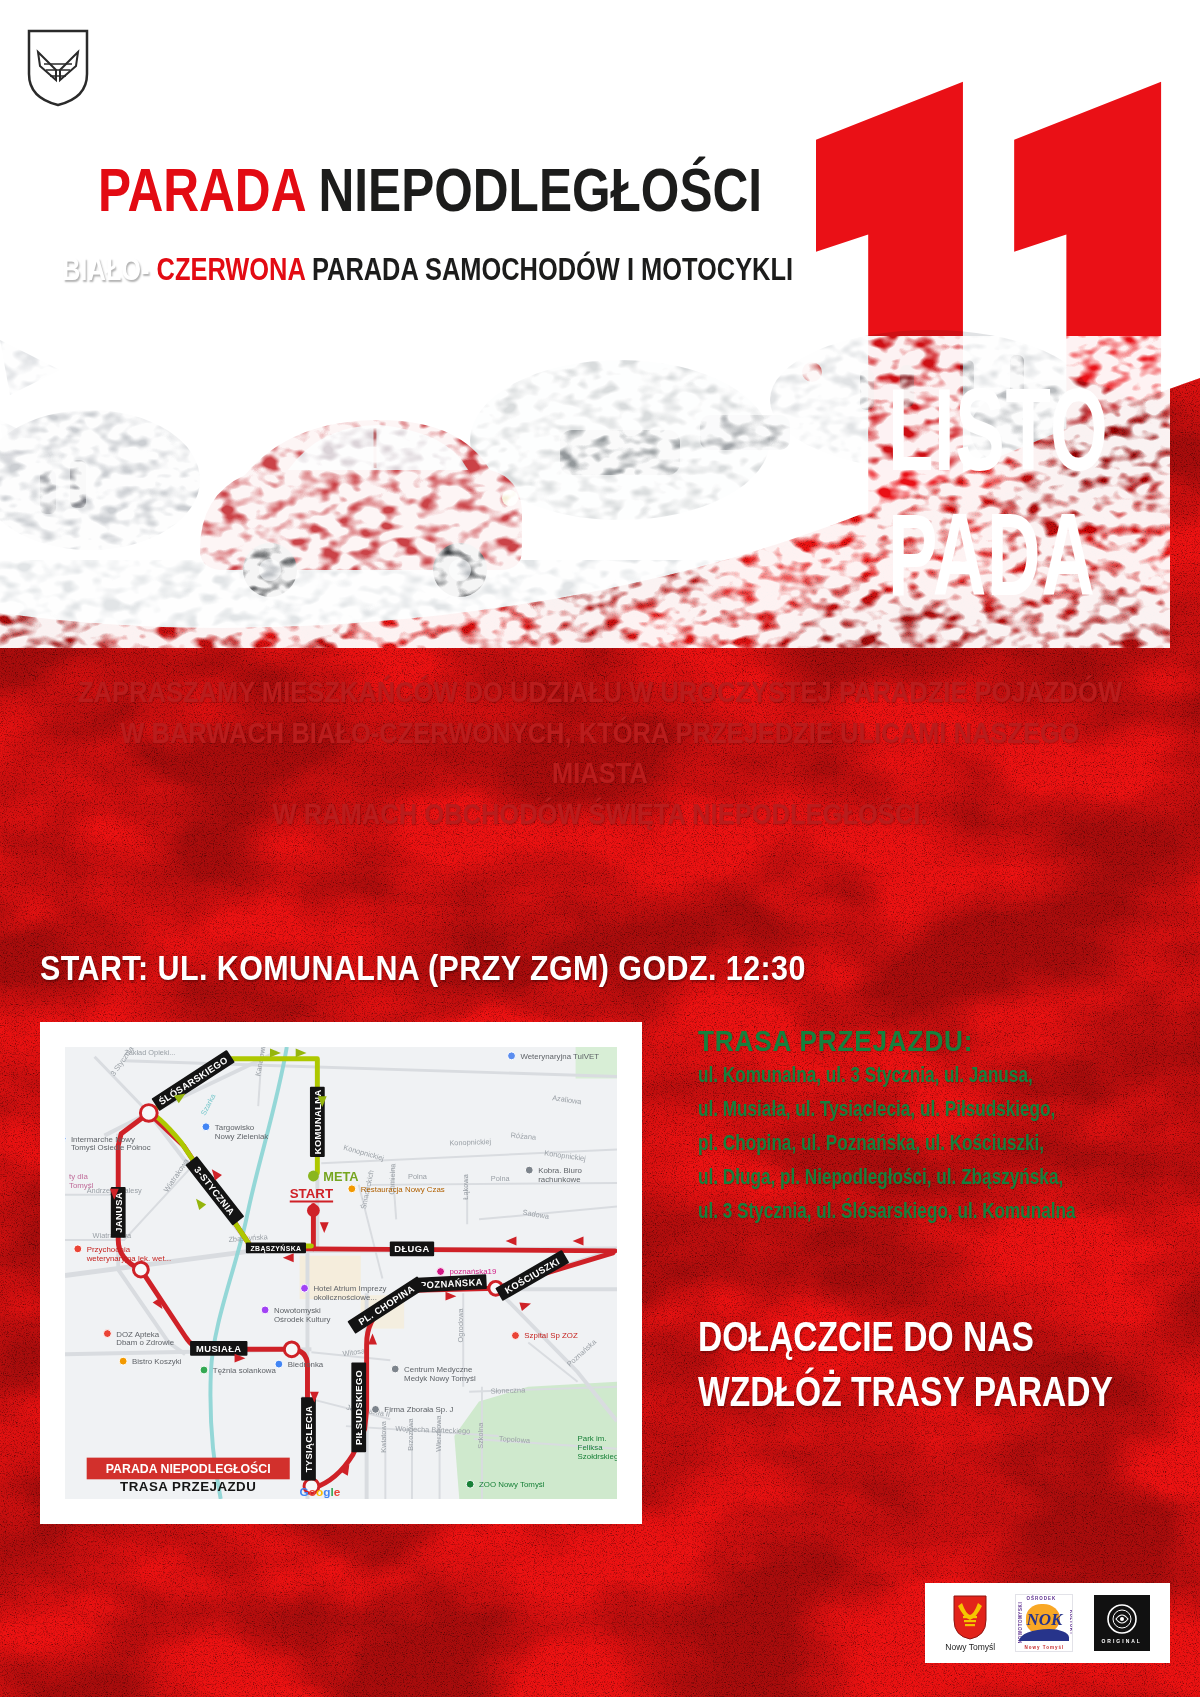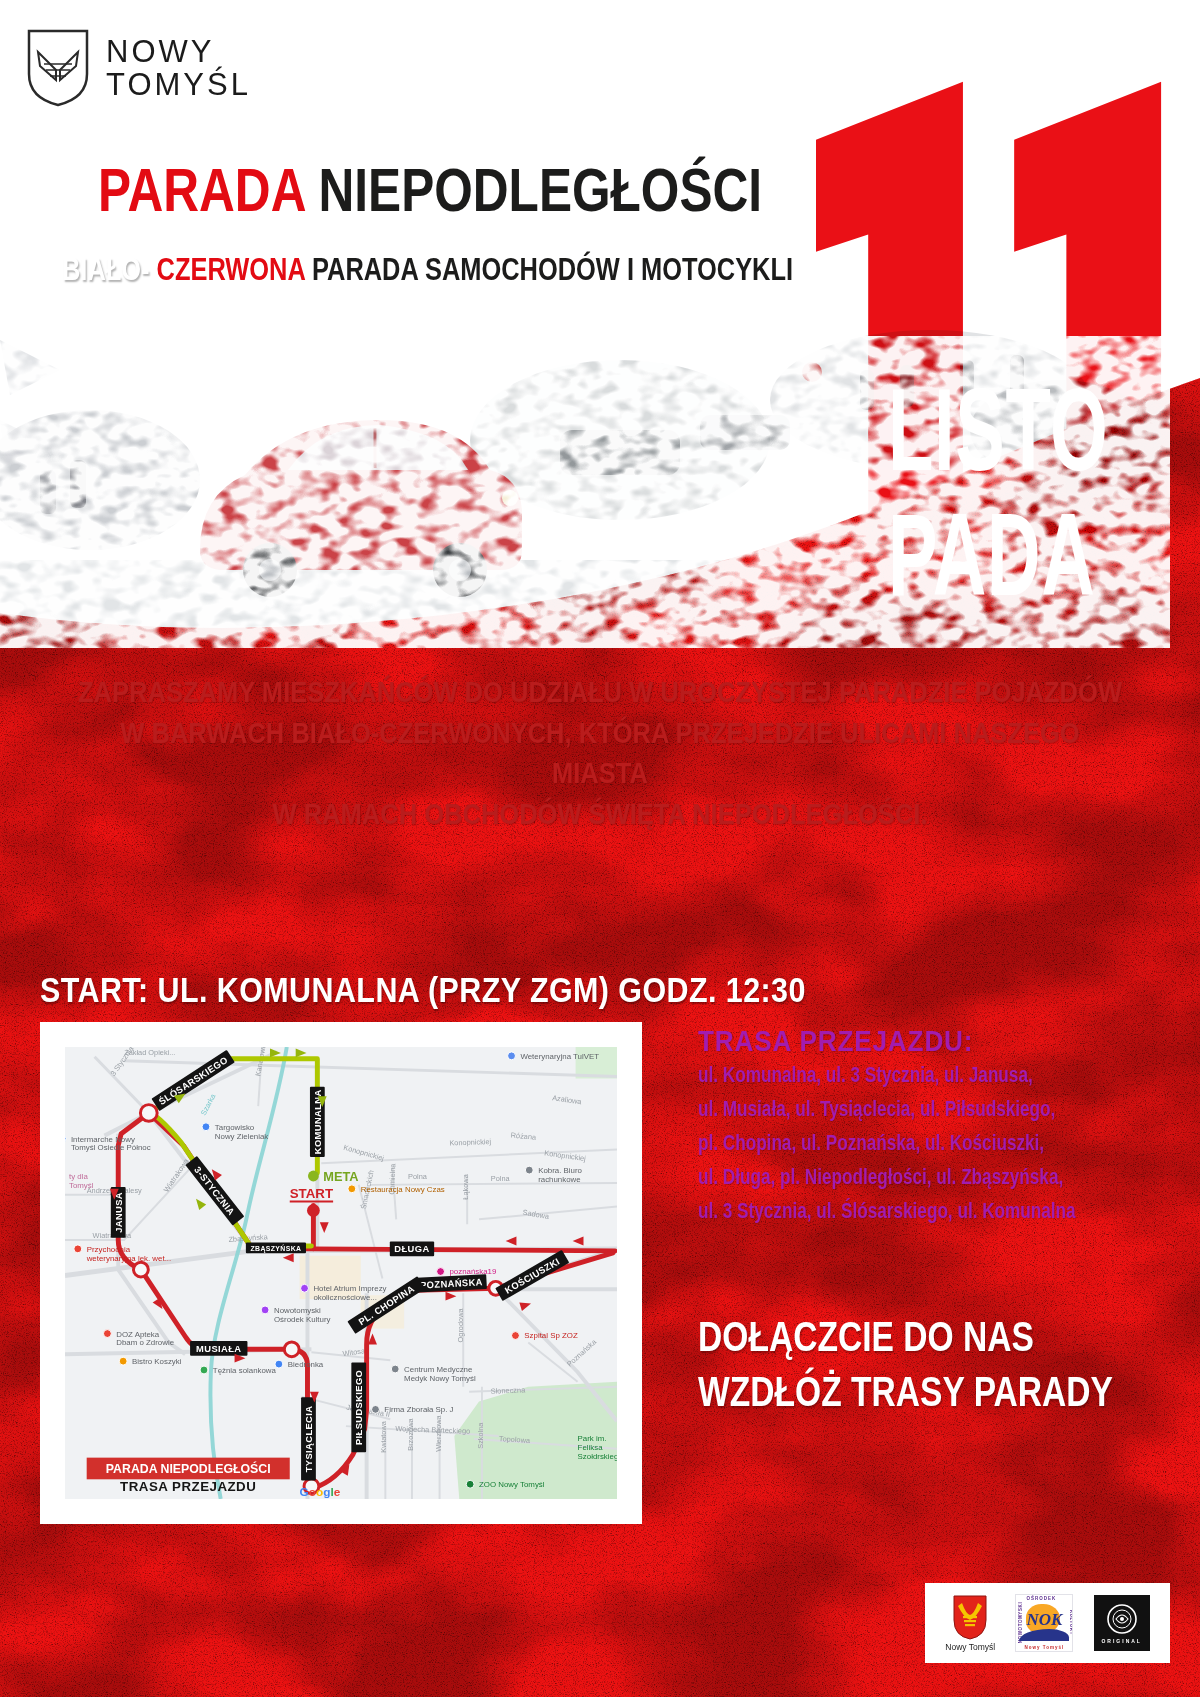--- a/index.html
+++ b/index.html
@@ -28,25 +28,25 @@
   .title .blk{color:#1c1c1b;}
   .subtitle{left:62px;top:252px;font-size:31px;font-weight:700;z-index:5;}
   .subtitle .wht{color:#fff;text-shadow:1.5px 1.5px 2px rgba(0,0,0,.30);}
   .subtitle .red{color:#e30b13;}
   .subtitle .blk{color:#1c1c1b;}
   
   .listopada{left:888px;top:368px;font-size:116px;font-weight:700;color:#fff;line-height:1.08;z-index:5;letter-spacing:1px;}
   
   .invitation{left:0;top:672px;width:1200px;text-align:center;color:#b91c1c;font-size:29px;font-weight:700;line-height:1.40;z-index:5;text-shadow:1px 1px 1px rgba(80,0,0,.25);}
   
-  .start-line{left:40px;top:948px;font-size:35px;font-weight:700;color:#fff;z-index:5;letter-spacing:.5px;text-shadow:1px 2px 2px rgba(40,0,0,.40);margin-top:22px;}
+  .start-line{left:40px;top:948px;font-size:35px;font-weight:700;color:#fff;z-index:5;letter-spacing:.5px;text-shadow:1px 2px 2px rgba(40,0,0,.40);}
   
   .map-panel{left:40px;top:1022px;width:552px;height:452px;background:#fff;padding:25px;z-index:6;}
   
-  .route-col{left:698px;top:1024px;width:490px;color:#a21caf;z-index:5;}
+  .route-col{left:698px;top:1024px;width:490px;color:#15803d;z-index:5;}
   .route-heading{font-size:30px;font-weight:700;letter-spacing:1px;text-shadow:1px 1px 1px rgba(80,0,0,.25);}
   .route-lines{font-size:22px;font-weight:700;line-height:1.55;text-shadow:1px 1px 1px rgba(80,0,0,.25);}
   .cta{left:698px;top:1310px;font-size:42px;font-weight:700;line-height:1.30;color:#fff;z-index:5;text-shadow:1px 2px 2px rgba(40,0,0,.35);}
   
   .footer-bar{left:925px;top:1583px;width:245px;height:80px;background:#fff;display:flex;align-items:center;justify-content:space-evenly;z-index:6;}
   .logo-item{display:flex;flex-direction:column;align-items:center;gap:2px;}
   .logo-caption{font-size:8.5px;color:#222;}
   .nok{position:relative;width:56px;height:56px;background:#fff;border:1px solid #e2e2e8;overflow:hidden;}
   .nok-top{position:absolute;left:0;right:6px;top:1px;text-align:center;font-size:4.5px;font-weight:700;color:#5b2d8e;letter-spacing:1px;}
   .nok-left{position:absolute;left:-16px;top:25px;font-size:4.5px;font-weight:700;color:#5b2d8e;transform:rotate(-90deg);letter-spacing:.6px;}
@@ -132,24 +132,20 @@
 
   <div class="abs brand">
     <svg width="64" height="80" viewBox="0 0 64 80">
       <path d="M3,3 H61 V46 Q61,70 32,77 Q3,70 3,46 Z" fill="#fff" stroke="#2a2a2a" stroke-width="2.5"></path>
       <path d="M12,24 L30,42 L30,52 L14,38 Z" fill="none" stroke="#2a2a2a" stroke-width="2"></path>
       <path d="M52,24 L34,42 L34,52 L50,38 Z" fill="none" stroke="#2a2a2a" stroke-width="2"></path>
       <line x1="18" y1="36" x2="46" y2="36" stroke="#2a2a2a" stroke-width="1.5"></line>
       <line x1="20" y1="42" x2="44" y2="42" stroke="#2a2a2a" stroke-width="1.5"></line>
       <line x1="24" y1="48" x2="40" y2="48" stroke="#2a2a2a" stroke-width="1.5"></line>
     </svg>
-    <div class="brand-text">
-      <div>NOWY</div>
-      <div>TOMYŚL</div>
-    </div>
   </div>
 
   <div class="abs title z5">
     <span class="cx80"><span class="red">PARADA</span>
     <span class="blk">NIEPODLEGŁOŚCI</span></span>
   </div>
 
   <div class="abs subtitle z5">
     <span class="cx82"><span class="wht">BIAŁO-</span>
     <span class="red">CZERWONA</span>

